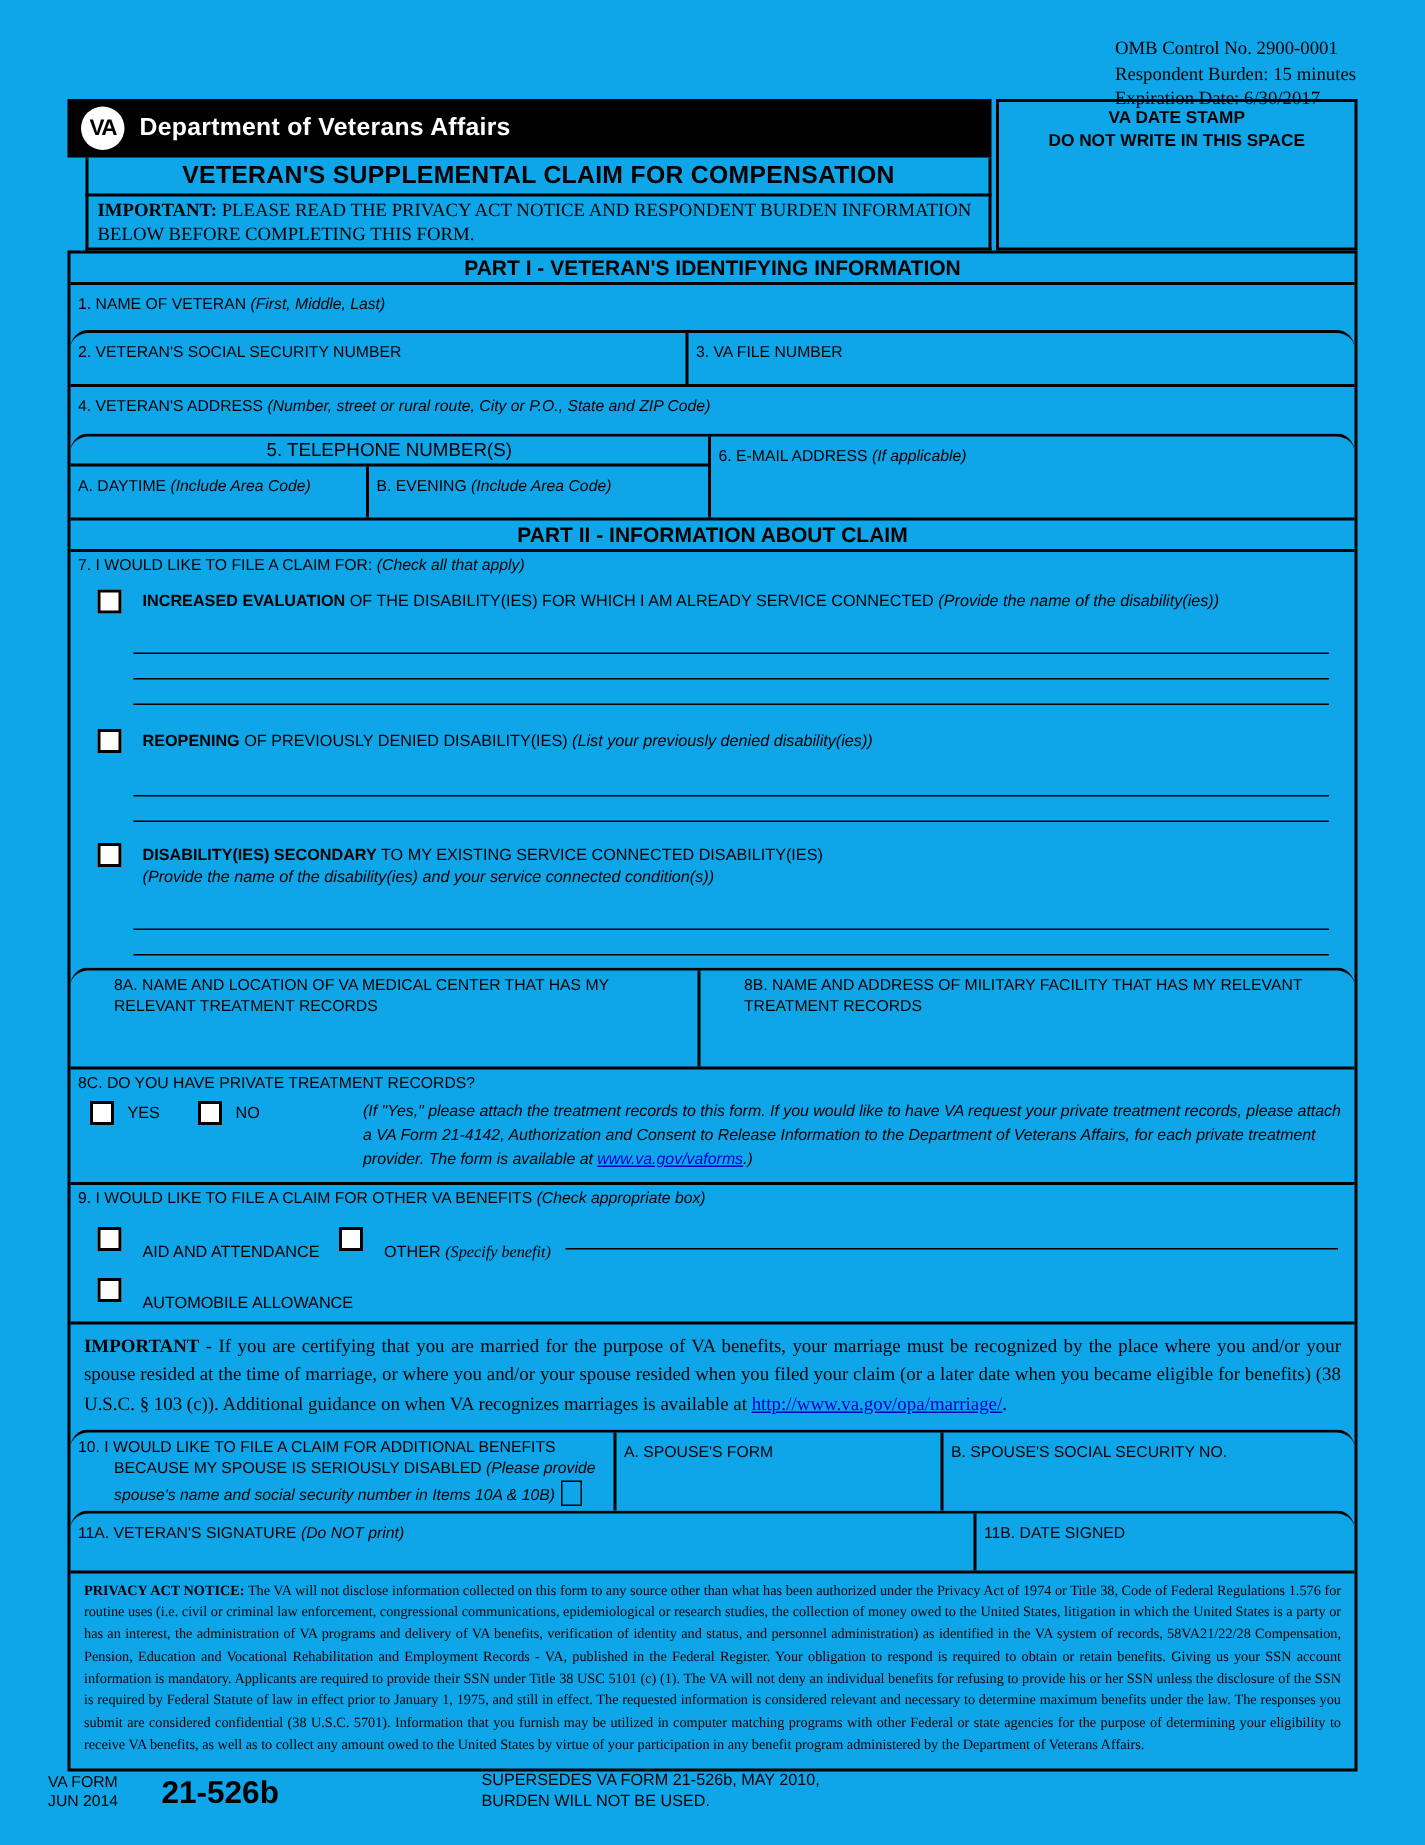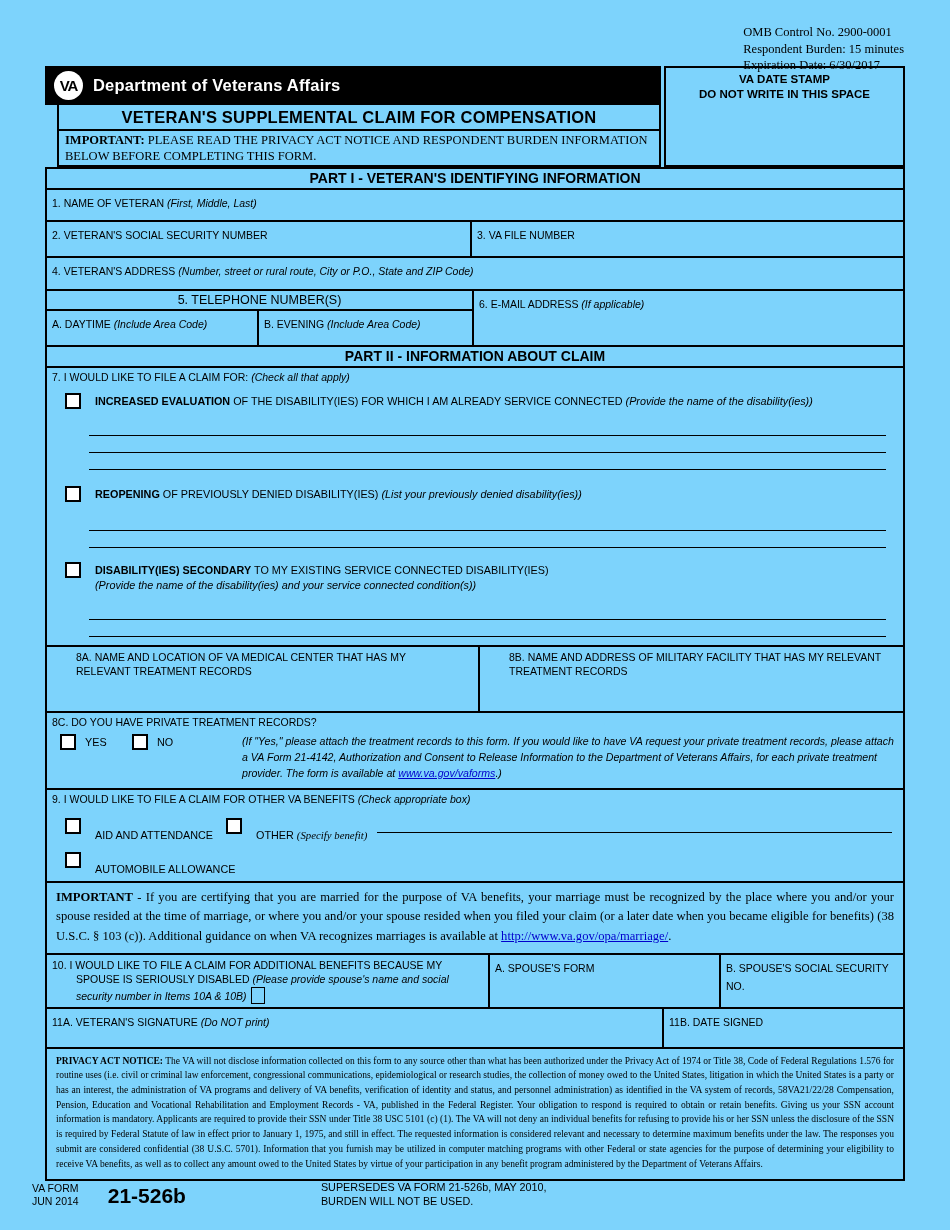--- a/index.html
+++ b/index.html
@@ -1,17 +1,17 @@
 <!DOCTYPE html>
 <html><head>
 <meta charset="utf-8">
 <style>
   * { margin:0; padding:0; box-sizing:border-box; }
   body { background:#fff; }
-  .page { position:relative; width:950px; height:1230px; background:#7dd3fc; color:#000;
+  .page { position:relative; width:950px; height:1230px; background:#0ea5e9; color:#000;
           font-family:"Liberation Sans", sans-serif; overflow:hidden; }
 
   
   .omb { position:absolute; top:24px; right:46px; font-family:"Liberation Serif", serif;
          font-size:12.5px; line-height:1.32; }
 
   
   .header-wrap { position:absolute; top:66px; left:45px; width:860px; display:flex; }
   .header-left { width:616px; }
   .black-bar { height:39px; background:#000; color:#fff; display:flex; align-items:center;
@@ -28,23 +28,23 @@
                    line-height:1.25; }
   .date-stamp { flex:1; margin-left:3px; border:2px solid #000; height:101px;
                 text-align:center; font-weight:bold; font-size:11.5px; padding-top:4px;
                 line-height:1.3; }
 
   
   .form-table { position:absolute; top:167px; left:45px; width:860px; border:2px solid #000; }
   .row { border-top:2px solid #000; }
   .row.first { border-top:none; }
   .part-bar { text-align:center; font-weight:bold; font-size:14px; padding:1px 0 2px; }
-  .cells { display:flex; }
+  .cells { display:flex;border-radius:12px; }
   .cell { padding:3px 5px; }
-  .cell + .cell { border-left:2px solid #000;margin-left:13px; }
+  .cell + .cell { border-left:2px solid #000; }
   .lbl { font-size:10.5px; }
   .hint { font-style:italic; }
   .h36 { min-height:32px; } .h38 { min-height:34px; } .h37 { min-height:33px; }
 
   .phone-block { width:425px; }
   .phone-head { text-align:center; font-size:12.5px; border-bottom:2px solid #000; padding:2px 0; }
   .phone-cells { display:flex; }
   .phone-cells .cell { min-height:34px; }
   .pc1 { width:197px; }
   .pc2 { flex:1; border-left:2px solid #000; }
@@ -76,21 +76,21 @@
   .r9 { padding:3px 5px 6px; }
   .r9-line { display:flex; align-items:center; margin-top:6px; }
   .r9-line .checkbox { margin-left:13px; }
   .r9-line .olabel { margin-left:14px; font-size:10.8px;margin-top:18px; }
   .other-box { margin-left:140px; }
   .spec-line { flex:1; border-bottom:1.5px solid #000; height:14px; margin:0 6px 0 10px; }
 
   .marriage { padding:5px 9px 7px; font-family:"Liberation Serif", serif; font-size:12.6px;
               line-height:1.55; text-align:justify; }
 
-  .r10c1 { width:428px; }
+  .r10c1 { width:362px; }
   .r10c2 { width:218px; }
   .r10c3 { flex:1; }
   .r10 .cell { min-height:43px; }
   .r11c1 { width:602px; }
   .r11 .cell { min-height:38px; }
   .mini-check { display:inline-block; width:14px; height:17px; border:1.5px solid #000;
                 vertical-align:-4px; margin-left:4px; }
 
   .legal { padding:5px 9px 8px; font-family:"Liberation Serif", serif; font-size:9.5px;
            line-height:1.55; text-align:justify; }

